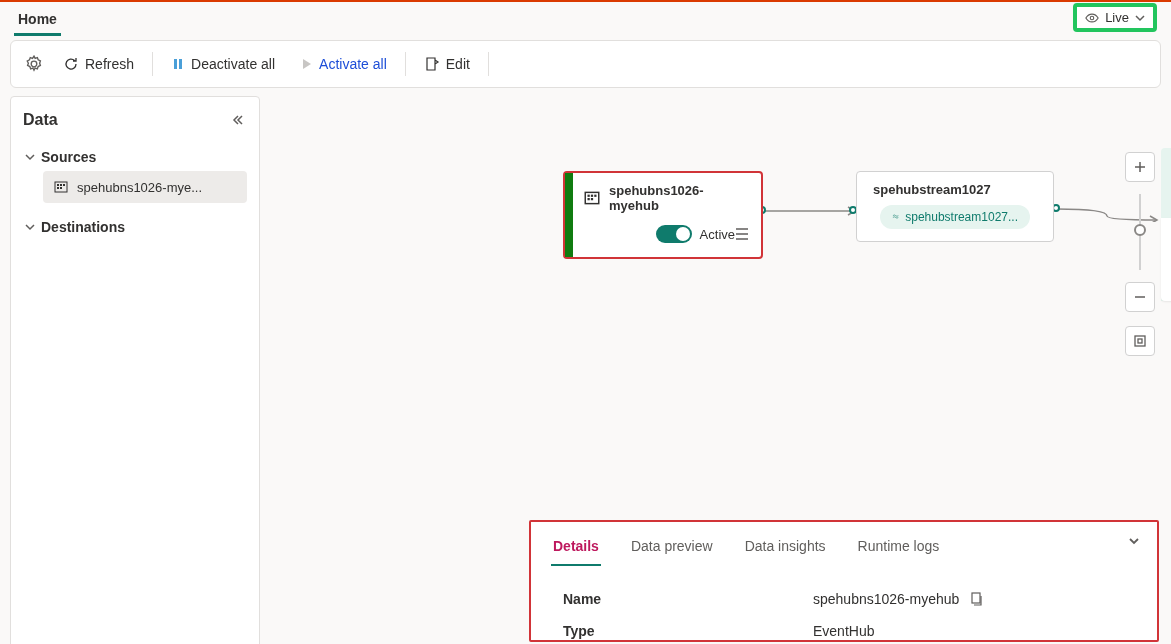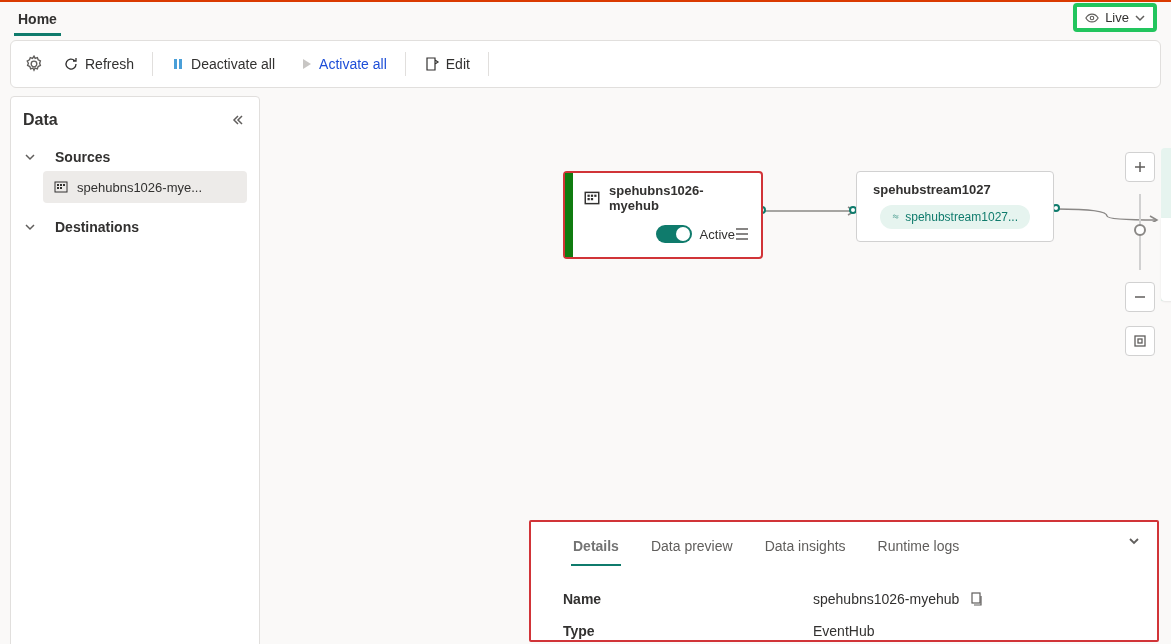--- a/index.html
+++ b/index.html
@@ -18,21 +18,21 @@
   .ribbon-btn.disabled { color: #1d4ed8; cursor: default; }
   .ribbon-divider { width: 1px; height: 24px; background: #e1dfdd; margin: 0 4px; }
   .ribbon-settings { padding: 6px; cursor: pointer; }
   
   .main { display: flex; height: 556px; }
   
   .sidebar { width: 250px; background: #fff; border: 1px solid #e1dfdd; border-radius: 4px; margin: 0 0 0 10px; padding: 14px 12px; position: relative; }
   .sidebar-title { font-weight: 600; font-size: 16px; margin-bottom: 14px; }
   .collapse-icon { position: absolute; top: 16px; right: 14px; cursor: pointer; color: #605e5c; }
   .tree-section { margin-bottom: 10px; }
-  .tree-header { display: flex; align-items: center; gap: 20px; padding: 6px 2px; cursor: pointer; font-weight: 600; font-size: 14px; }
+  .tree-header { display: flex; align-items: center; gap: 6px; padding: 6px 2px; cursor: pointer; font-weight: 600; font-size: 14px; }
   .tree-item { display: flex; align-items: center; gap: 8px; padding: 8px 10px; margin-left: 20px; border-radius: 4px; cursor: pointer; font-size: 13px; }
   .tree-item.selected { background: #edebe9; }
   .tree-item-icon { width: 16px; height: 16px; display: inline-flex; align-items: center; justify-content: center; }
   
   .canvas { flex: 1; position: relative; background: #faf9f8; }
   
   .node { position: absolute; background: #fff; border: 1px solid #d1d1d1; border-radius: 4px; }
   .node.source { left: 303px; top: 75px; width: 200px; height: 88px; border: 2px solid #d13438; }
   .node.source .accent { position: absolute; left: 0; top: 0; bottom: 0; width: 8px; background: #107c10; }
   .node-title { display: flex; align-items: center; gap: 8px; padding: 10px 12px 6px 18px; font-weight: 600; font-size: 13px; }
@@ -54,21 +54,21 @@
   .conn-dot { width: 8px; height: 8px; border: 2px solid #0f7b6c; border-radius: 50%; background: #fff; position: absolute; }
   
   .zoom-bar { position: absolute; right: 16px; top: 56px; display: flex; flex-direction: column; align-items: center; gap: 8px; }
   .zoom-btn { width: 30px; height: 30px; border: 1px solid #d1d1d1; border-radius: 4px; background: #fff; display: flex; align-items: center; justify-content: center; cursor: pointer; color: #605e5c; font-size: 16px;}
   .zoom-track { width: 2px; height: 76px; background: #d1d1d1; position: relative; margin: 4px 0;}
   .zoom-thumb { width: 12px; height: 12px; border: 2px solid #8a8886; border-radius: 50%; background: #fff; position: absolute; left: -5px; top: 30px; }
   
   .bottom-panel { position: absolute; left: 269px; right: 12px; bottom: 10px; top: 424px; background: #fff; border: 2px solid #d13438; border-radius: 2px; padding: 0; }
   .bottom-tabs { display: flex; align-items: center; padding: 10px 20px 0; gap: 28px; border-bottom: 1px solid transparent; position: relative;}
   .bottom-tab { padding: 6px 2px 10px; font-size: 14px; cursor: pointer; border-bottom: 2px solid transparent; color: #605e5c;}
-  .bottom-tab.active { border-bottom-color: #0f7b6c; color: #737373; font-weight: 600; margin-left: 20px; }
+  .bottom-tab.active { border-bottom-color: #0f7b6c; color: #be185d; font-weight: 600; }
   .bottom-collapse { position: absolute; right: 16px; top: 12px; cursor: pointer; color: #605e5c; }
   .details { padding: 24px 32px; }
   .detail-row { display: flex; align-items: center; margin-bottom: 16px; font-size: 14px;}
   .detail-label { width: 250px; font-weight: 600; }
   .detail-value { display: flex; align-items: center; gap: 10px; }
   .copy-icon { cursor: pointer; color: #605e5c; }
 
   svg { display: block; }
 </style>
 </head>

